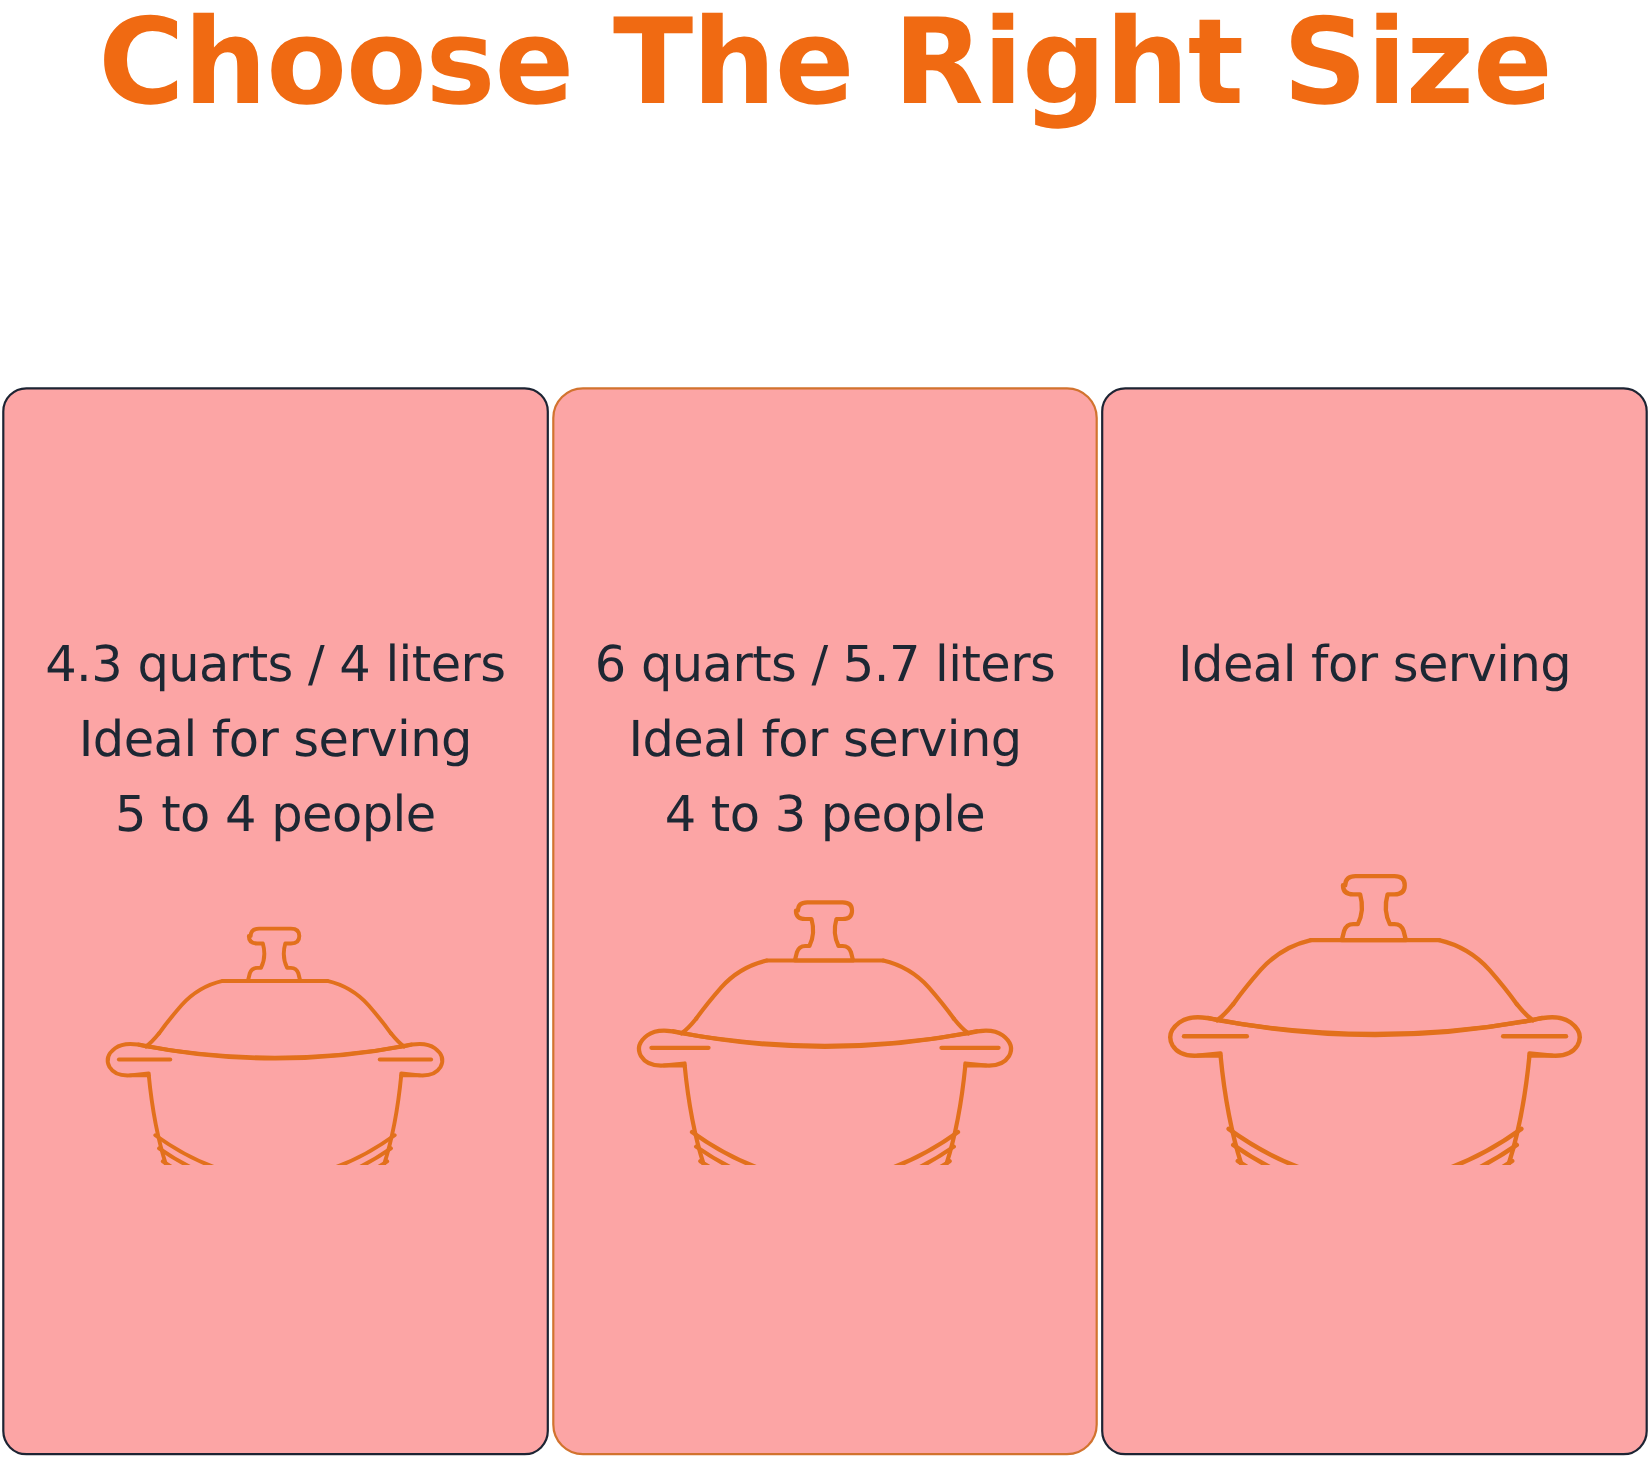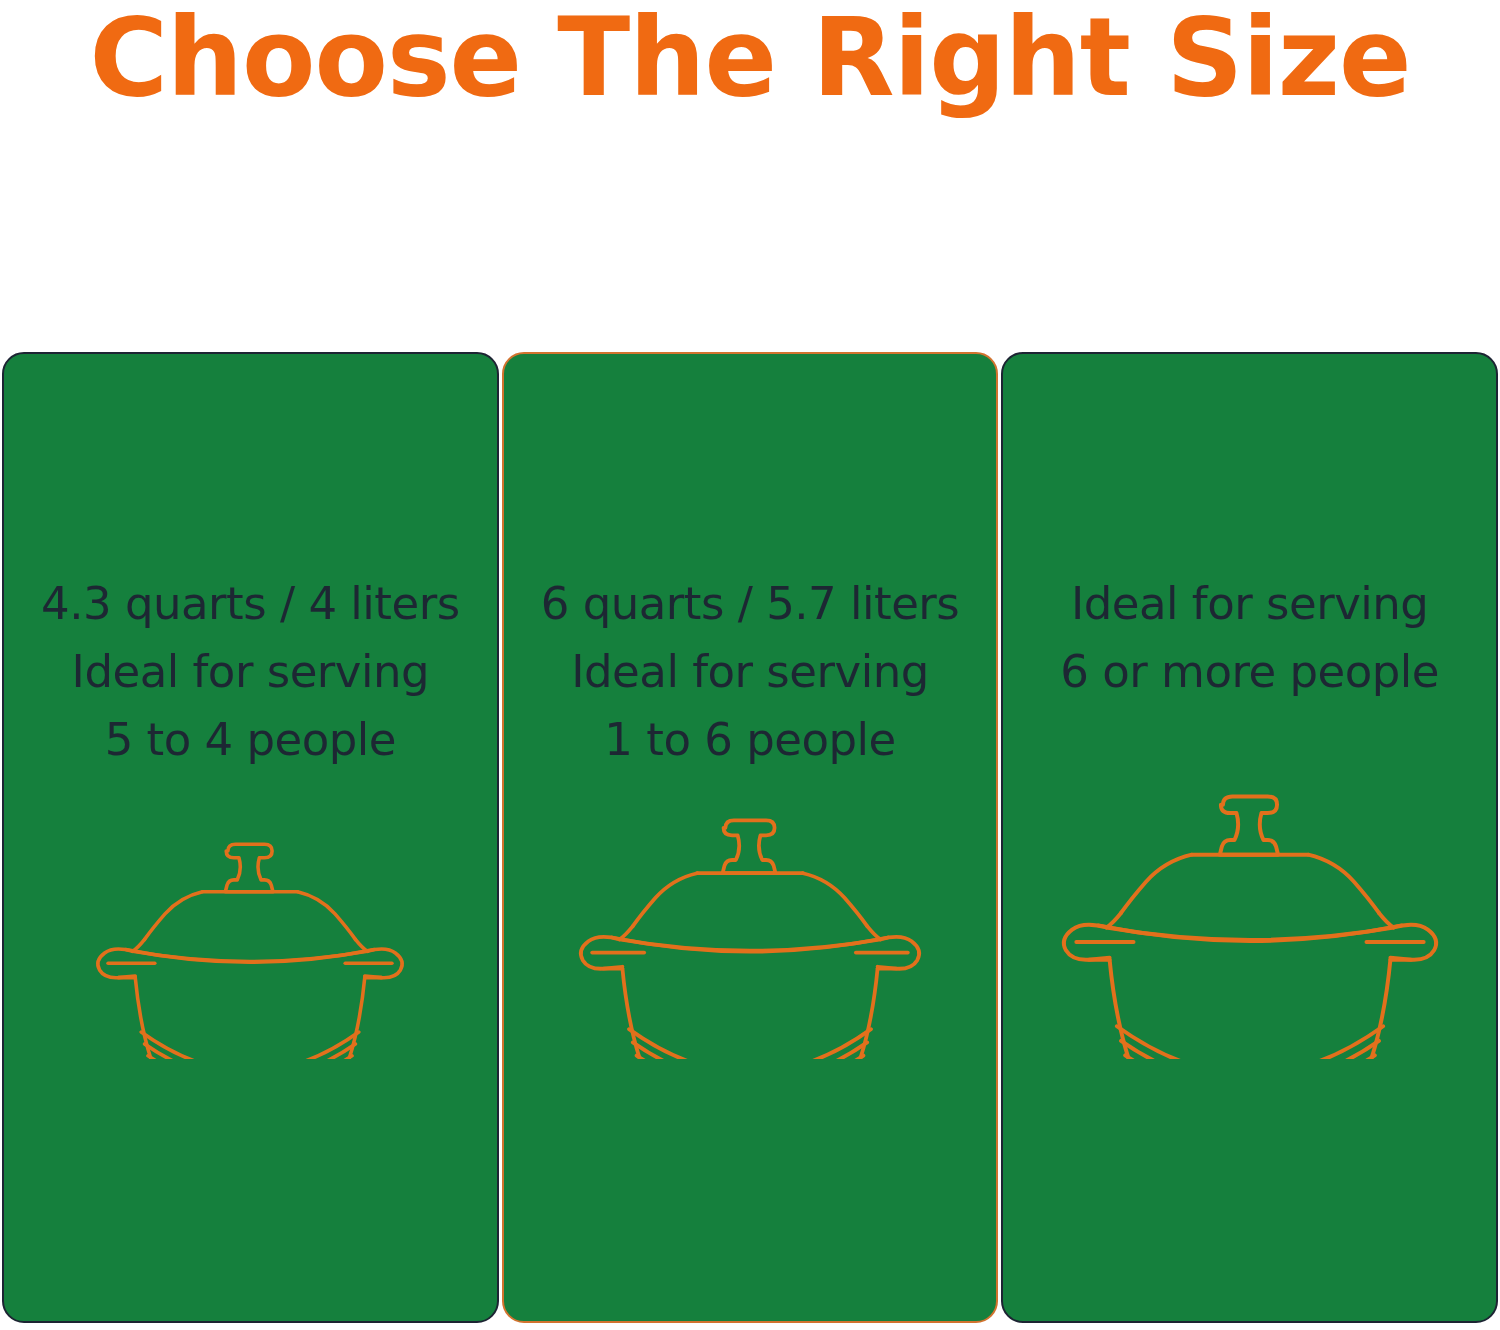--- a/index.html
+++ b/index.html
@@ -46,25 +46,26 @@
     display: flex;
     gap: 3px;
   }
 
   .size-card {
     position: relative;
     flex: 1 1 0;
     border: 2.5px solid #1D2433;
     border-radius: 22px;
     box-sizing: border-box;
-    background: #15803d;
+    background: #fca5a5;
     overflow: hidden;
   }
   .size-card.is-highlighted {
     border-color: #D2732F;
+    border-radius: 28px;
   }
 
   .card-text {
     position: absolute;
     top: 216px;
     left: 0;
     right: 0;
     text-align: center;
     color: #1D2733;
     font-family: "DejaVu Sans", sans-serif;
@@ -141,21 +142,21 @@
           <path d="M72 244 q128 92 256 0"></path>
         </g>
       </svg>
     </div>
   </div>
 
   <div class="size-card is-highlighted">
     <div class="card-text">
       <span class="line">6 quarts / 5.7 liters</span>
       <span class="line">Ideal for serving</span>
-      <span class="line">1 to 6 people</span>
+      <span class="line">4 to 3 people</span>
     </div>
     <div class="pot-wrap">
       <svg class="pot-svg" width="378" height="261" viewBox="0 0 400 275" aria-hidden="true">
         <g fill="none" stroke="#E2701C" stroke-width="4.0" stroke-linecap="round" stroke-linejoin="round">
           <path d="M174 31 q0 -8 9 -8 h34 q9 0 9 8 q0 8 -9 8 h-6
                    q-4 14 2 26 h4 q6 0 8 6 l2 8 h-56 l2 -8 q2 -6 8 -6 h4
                    q6 -12 2 -26 h-6 q-9 0 -9 -8 Z"></path>
           <path d="M144 79 q-26 6 -44 26 q-14 16 -24 30"></path>
           <path d="M256 79 q26 6 44 26 q14 16 24 30"></path>
           <path d="M144 79 h112"></path>
@@ -176,21 +177,20 @@
           <path d="M76 258 q124 86 248 0"></path>
           <path d="M72 244 q128 92 256 0"></path>
         </g>
       </svg>
     </div>
   </div>
 
   <div class="size-card">
     <div class="card-text">
       <span class="line">Ideal for serving</span>
-      <span class="line">6 or more people</span>
     </div>
     <div class="pot-wrap">
       <svg class="pot-svg" width="416" height="287" viewBox="0 0 400 275" aria-hidden="true">
         <g fill="none" stroke="#E2701C" stroke-width="3.8" stroke-linecap="round" stroke-linejoin="round">
           <path d="M174 31 q0 -8 9 -8 h34 q9 0 9 8 q0 8 -9 8 h-6
                    q-4 14 2 26 h4 q6 0 8 6 l2 8 h-56 l2 -8 q2 -6 8 -6 h4
                    q6 -12 2 -26 h-6 q-9 0 -9 -8 Z"></path>
           <path d="M144 79 q-26 6 -44 26 q-14 16 -24 30"></path>
           <path d="M256 79 q26 6 44 26 q14 16 24 30"></path>
           <path d="M144 79 h112"></path>

